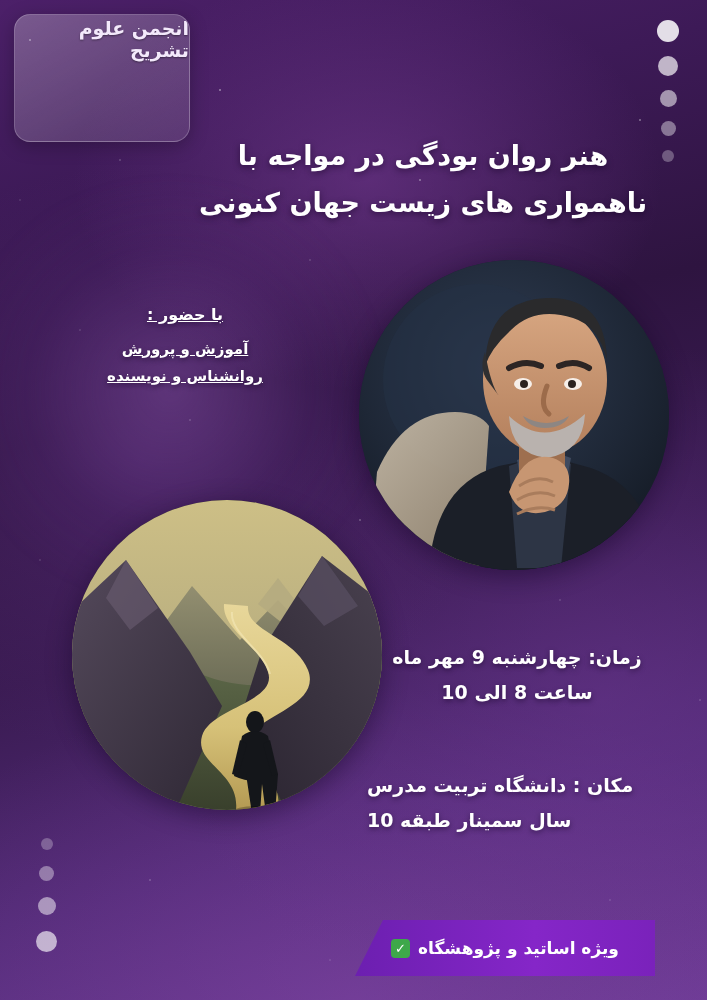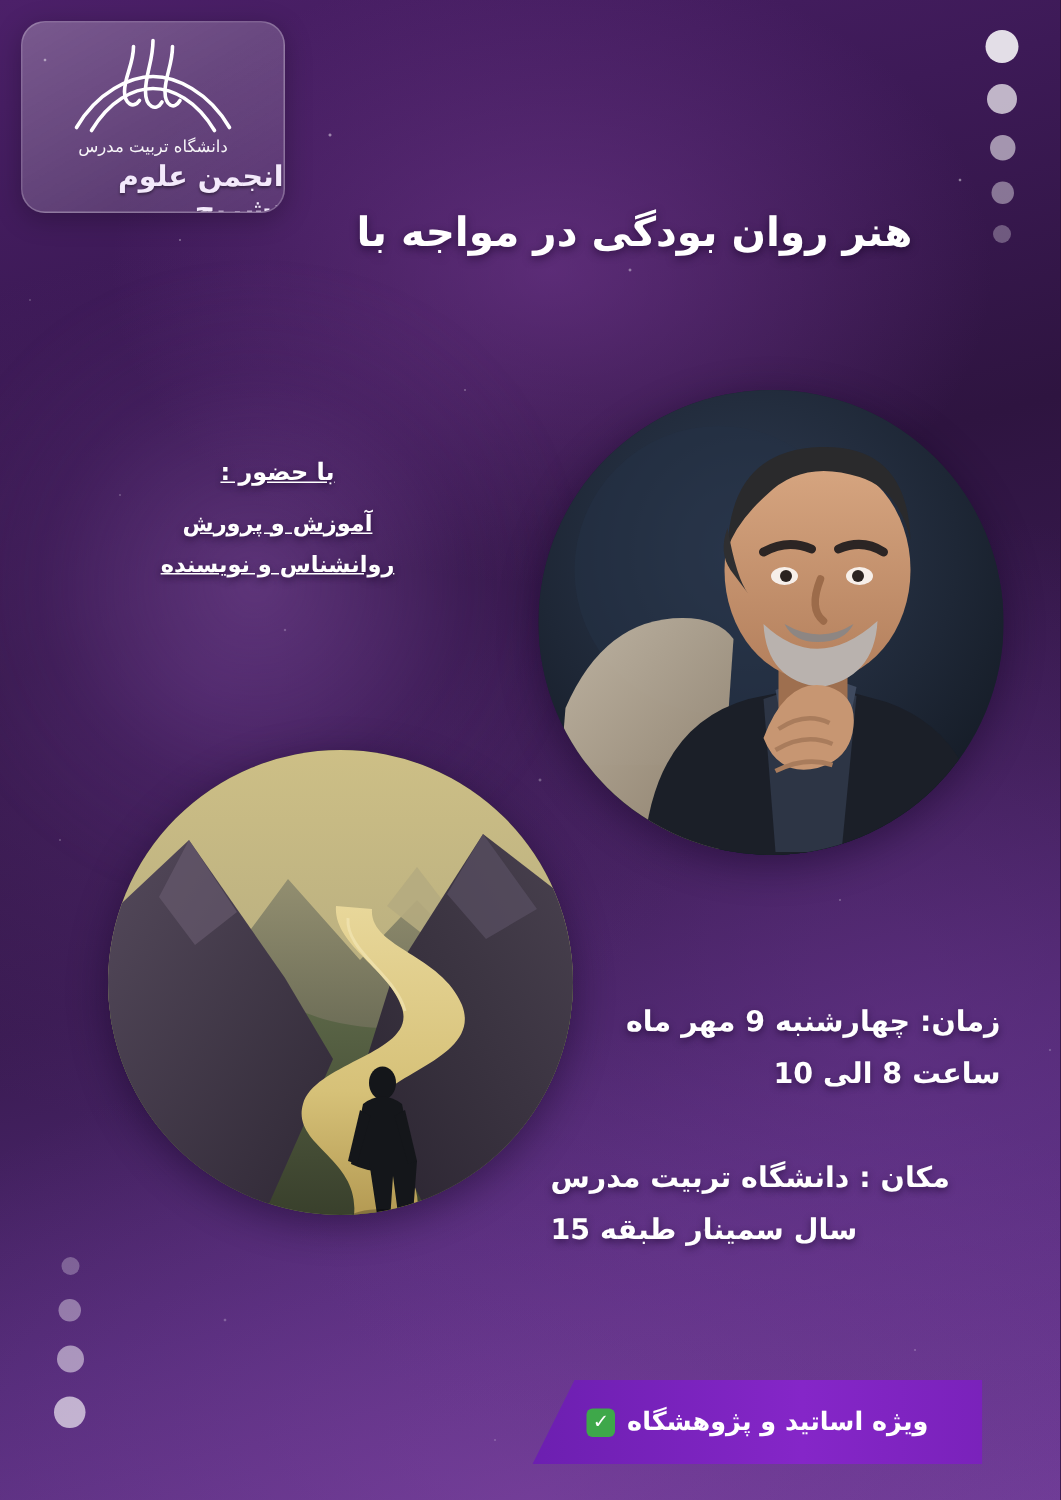--- a/index.html
+++ b/index.html
@@ -169,22 +169,23 @@
     overflow: hidden;
     box-shadow: 0 6px 26px rgba(15,0,30,0.45);
     background: #2a2d27;
   }
   .landscape svg { display: block; width: 100%; height: 100%; }
 
   
   .info-time {
     position: absolute;
     right: 40px;
-    top: 664px;
+    top: 640px;
     width: 300px;
+    text-align: center;
     color: #ffffff;
     font-size: 19px;
     font-weight: bold;
     line-height: 1.85;
     text-shadow: 0 2px 5px rgba(20,0,35,0.5);
   }
   .info-place {
     position: absolute;
     right: 40px;
     top: 768px;
@@ -247,39 +248,26 @@
   </div>
 
   <div class="dots dots-bottom-left">
     <span class="dot"></span>
     <span class="dot"></span>
     <span class="dot"></span>
     <span class="dot"></span>
   </div>
 
   <div class="logo-card">
-    <span>
-      <svg class="logo-mark" viewBox="0 0 150 86" xmlns="http://www.w3.org/2000/svg" aria-hidden="true">
-        <g fill="none" stroke="#ffffff" stroke-width="2.4" stroke-linecap="round">
-          <path d="M62 10 C62 22, 56 30, 56 40 C56 48, 62 52, 66 46"></path>
-          <path d="M75 6 C75 20, 70 28, 70 40 C70 50, 77 54, 81 47"></path>
-          <path d="M88 10 C88 22, 83 30, 83 40 C83 49, 89 53, 93 46"></path>
-          <path d="M24 64 C38 40, 60 30, 75 30 C90 30, 112 40, 126 64"></path>
-          <path d="M34 66 C46 46, 62 38, 75 38 C88 38, 104 46, 116 66"></path>
-        </g>
-        <g fill="#ffffff" opacity="0.95">
-          <text x="75" y="80" font-size="11" font-family="DejaVu Sans, sans-serif" text-anchor="middle">دانشگاه تربیت مدرس</text>
-        </g>
-      </svg>
-    </span>
     <div class="logo-caption">انجمن علوم تشریح</div>
   </div>
 
   <div class="title-block">
     <span class="title-line">هنر روان بودگی در مواجه با</span>
+    <span class="title-line">ناهمواری های زیست جهان کنونی</span>
   </div>
 
   <div class="portrait">
     <svg viewBox="0 0 310 310" xmlns="http://www.w3.org/2000/svg" aria-hidden="true">
       <defs>
         <radialGradient id="bgRoom" cx="45%" cy="35%" r="75%">
           <stop offset="0%" stop-color="#2f3c52"></stop>
           <stop offset="60%" stop-color="#1e2736"></stop>
           <stop offset="100%" stop-color="#121821"></stop>
         </radialGradient>
@@ -392,21 +380,21 @@
     </svg>
   </div>
 
   <div class="info-time">
     <span class="info-line">زمان: چهارشنبه 9 مهر ماه</span>
     <span class="info-line">ساعت 8 الی 10</span>
   </div>
 
   <div class="info-place">
     <span class="info-line">مکان : دانشگاه تربیت مدرس</span>
-    <span class="info-line">سال سمینار طبقه 15</span>
+    <span class="info-line">سال سمینار طبقه 10</span>
   </div>
 
   <div class="ribbon">
     <span class="ribbon-text">ویژه اساتید و پژوهشگاه</span>
     <span class="check-badge">✓</span>
   </div>
 
 </div>
 
 </body></html>

